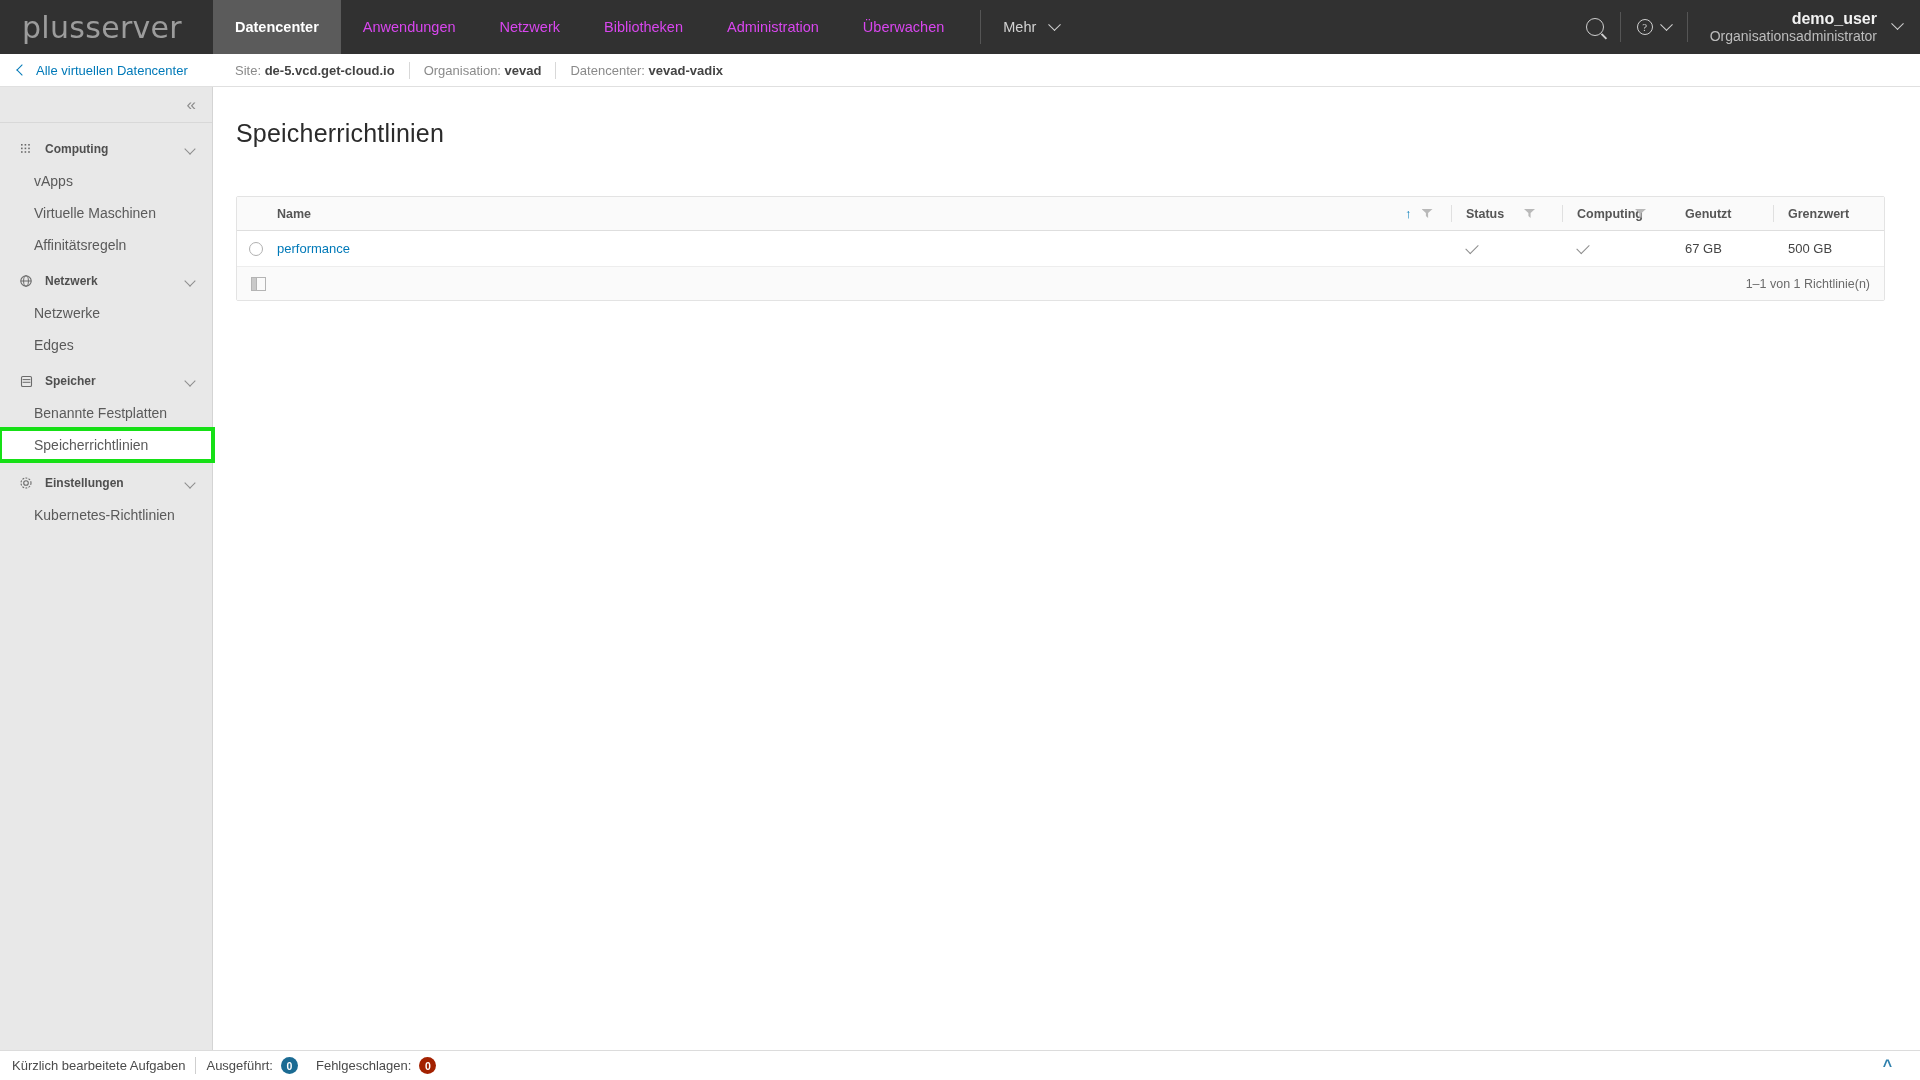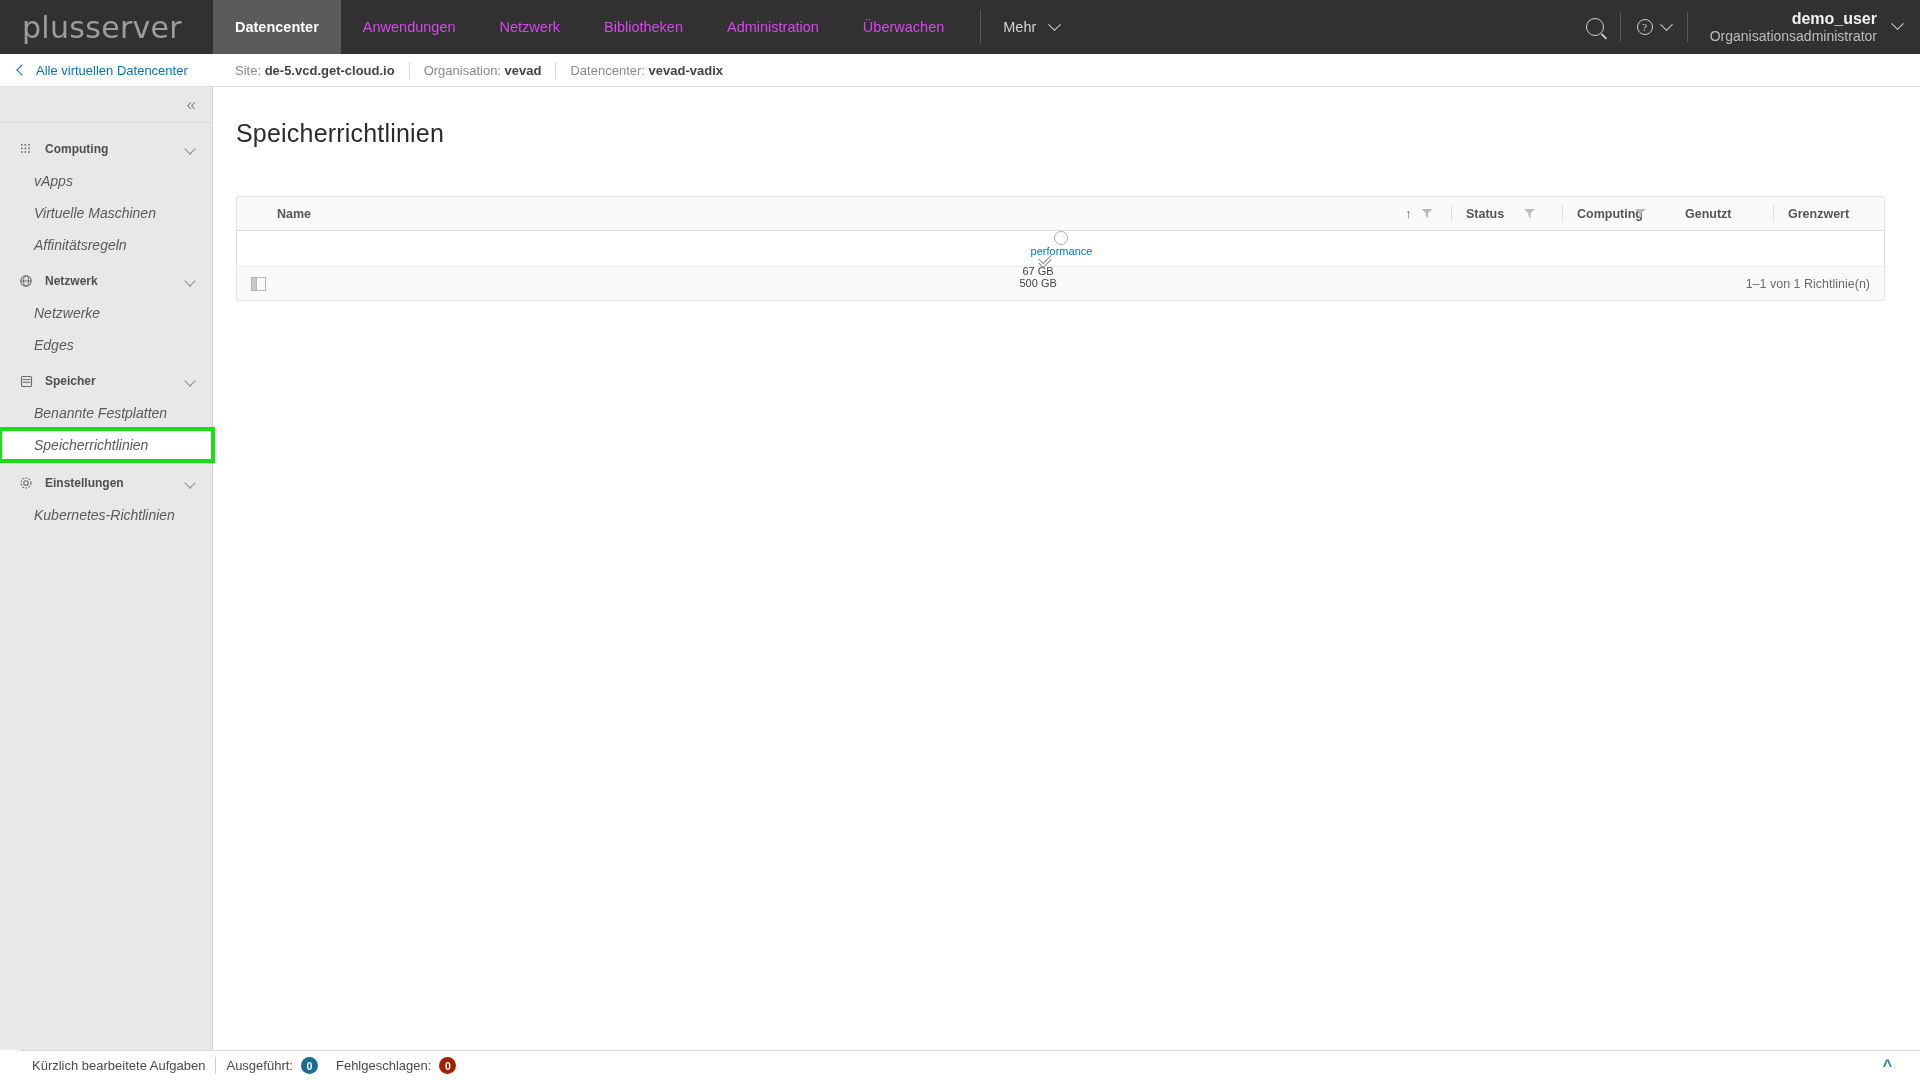--- a/index.html
+++ b/index.html
@@ -140,21 +140,21 @@
   }
   .group-label { font-size: 12px; font-weight: 700; color: #4f4f4f; }
   .group-chev {
     position: absolute; right: 18px; top: 12px;
     width: 8px; height: 8px;
     border-right: 1.5px solid #8d8d8d; border-bottom: 1.5px solid #8d8d8d;
     transform: rotate(45deg);
   }
   .leaf {
     height: 32px; display: flex; align-items: center;
-    padding-left: 34px; font-size: 14px; color: #5a5a5a; cursor: pointer; font-style: italic;
+    padding-left: 34px; font-size: 14px; color: #5a5a5a; cursor: pointer;
   }
   .leaf.highlighted {
     background: #fff;
     outline: 4px solid #16e016;
     outline-offset: -2px;
     position: relative; z-index: 3;
     margin-right: -1px;
   }
 
   
@@ -175,23 +175,22 @@
   .grid-head {
     display: flex; align-items: center;
     height: 34px;
     border-bottom: 1px solid #dedede;
     background: #fafafa;
     font-size: 12.5px; font-weight: 700; color: #565656;
   }
   .grid-row {
     display: flex; align-items: center;
     height: 36px; border-bottom: 1px solid #ededed;
-    font-size: 11px; color: #444;
+    font-size: 13px; color: #444;
     background: #fff;
-    flex-direction: column;
   }
   .c-radio { width: 38px; display: flex; justify-content: center; }
   .c-name { flex: 1; padding-left: 2px; }
   .c-sorts { width: 46px; display: flex; align-items: center; gap: 10px; justify-content: flex-start; }
   .c-status { width: 72px; display: flex; justify-content: flex-start; }
   .c-statusf { width: 38px; display: flex; justify-content: flex-start; }
   .c-standard { width: 72px; display: flex; justify-content: flex-start; }
   .c-standardf { width: 38px; display: flex; justify-content: flex-start; }
   .c-genutzt { width: 100px; }
   .c-grenz { width: 110px; }
@@ -223,21 +222,21 @@
   }
   .col-ico i { display: block; width: 5px; background: #c9c9c9; border-right: 1.4px solid #b4b4b4; }
   .foot-count { margin-left: auto; }
 
   
   .statusbar {
     height: 30px; background: #fff;
     border-top: 1px solid #dcdcdc;
     display: flex; align-items: center;
     padding-left: 12px;
-    font-size: 13px; color: #4b4b4b; margin-left: 20px;
+    font-size: 13px; color: #4b4b4b;
   }
   .sb-div { width: 1px; height: 17px; background: #cfcfcf; margin: 0 10px; }
   .sb-item { display: flex; align-items: center; gap: 8px; margin-right: 18px; }
   .badge {
     min-width: 17px; height: 17px; border-radius: 50%;
     color: #fff; font-size: 10.5px; font-weight: 700;
     display: flex; align-items: center; justify-content: center;
   }
   .badge.blue { background: #1b6b93; }
   .badge.red  { background: #a32100; }

